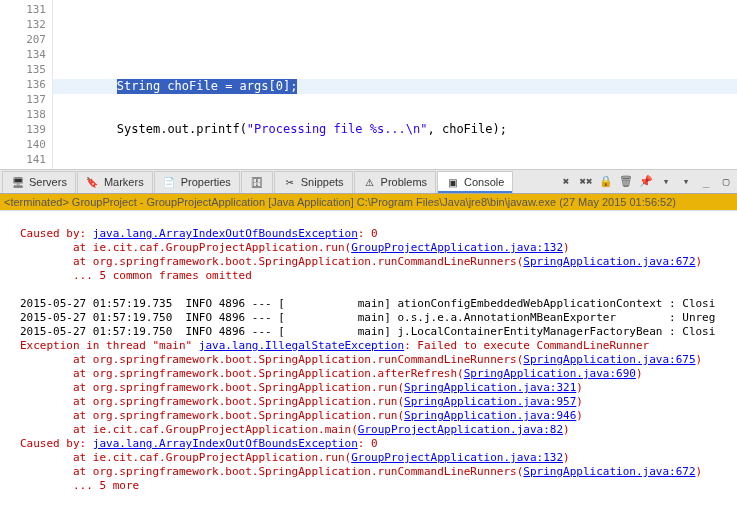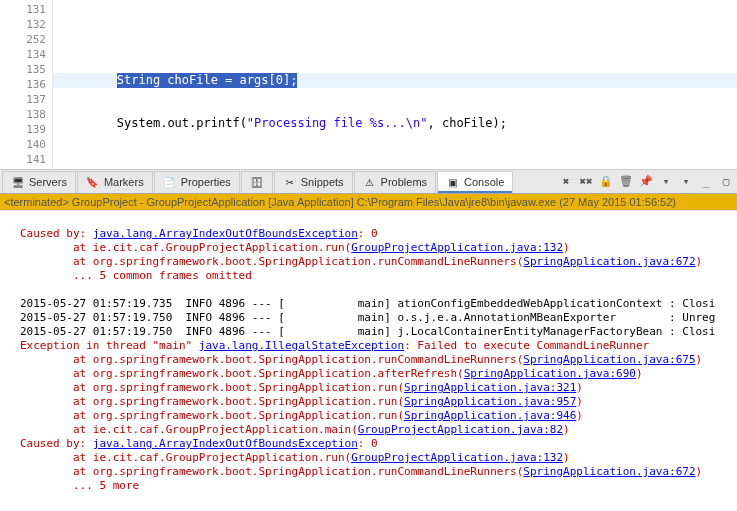--- a/index.html
+++ b/index.html
@@ -1,21 +1,21 @@
 <!DOCTYPE html>
 <html><head>
 <meta charset="utf-8">
 <style>
 * { margin: 0; padding: 0; box-sizing: border-box; }
 body { font-family: Consolas, Menlo, monospace; font-size: 12px; background: #fff; overflow: hidden; width: 737px; height: 511px; }
 .editor { height: 170px; overflow: hidden; border-bottom: 1px solid #ccc; background: #fff; }
 .gutter-area { display: flex; }
 .ruler { width: 35px; background: #fff; border-right: 1px solid #e8e8e8; padding-top: 2px; margin-left: 18px; }
 .ruler .ln { height: 15px; text-align: right; padding-right: 6px; color: #888; font-size: 11px; line-height: 15px; }
-.code { flex: 1; padding-top: 2px; white-space: pre; }
+.code { flex: 1; padding-top: 8px; white-space: pre; }
 .code .line { height: 15px; line-height: 15px; padding-left: 6px; }
 .code .hl-line { background: #eaf2fb; }
 .code .selected { background: #3660c0; color: #fff; display: inline-block; }
 .str { color: #2a00ff; }
 .field-i { color: #000000; }
 
 .tabs { display: flex; align-items: center; background: #e8e8e8; border-bottom: 1px solid #aaa; height: 24px; padding: 0 2px; gap: 1px; }
 .tab { display: flex; align-items: center; gap: 4px; padding: 2px 8px; background: #e8e8e8; border: 1px solid #ccc; border-bottom: none; font-family: "Segoe UI", Tahoma, sans-serif; font-size: 11px; color: #333; height: 22px; cursor: pointer; }
 .tab.active { background: #fff; box-shadow: inset 0 -2px 0 #4a7fd6; }
 .tab .ticon { width: 14px; height: 14px; display: inline-flex; align-items: center; justify-content: center; font-size: 10px; }
@@ -29,21 +29,21 @@
 .plain { color: #000; }
 </style>
 </head>
 <body>
 
 <div class="editor">
   <div class="gutter-area">
     <div class="ruler">
       <div class="ln">131</div>
       <div class="ln">132</div>
-      <div class="ln">252</div>
+      <div class="ln">207</div>
       <div class="ln">134</div>
       <div class="ln">135</div>
       <div class="ln">136</div>
       <div class="ln">137</div>
       <div class="ln">138</div>
       <div class="ln">139</div>
       <div class="ln">140</div>
       <div class="ln">141</div>
     </div>
     <div class="code">

